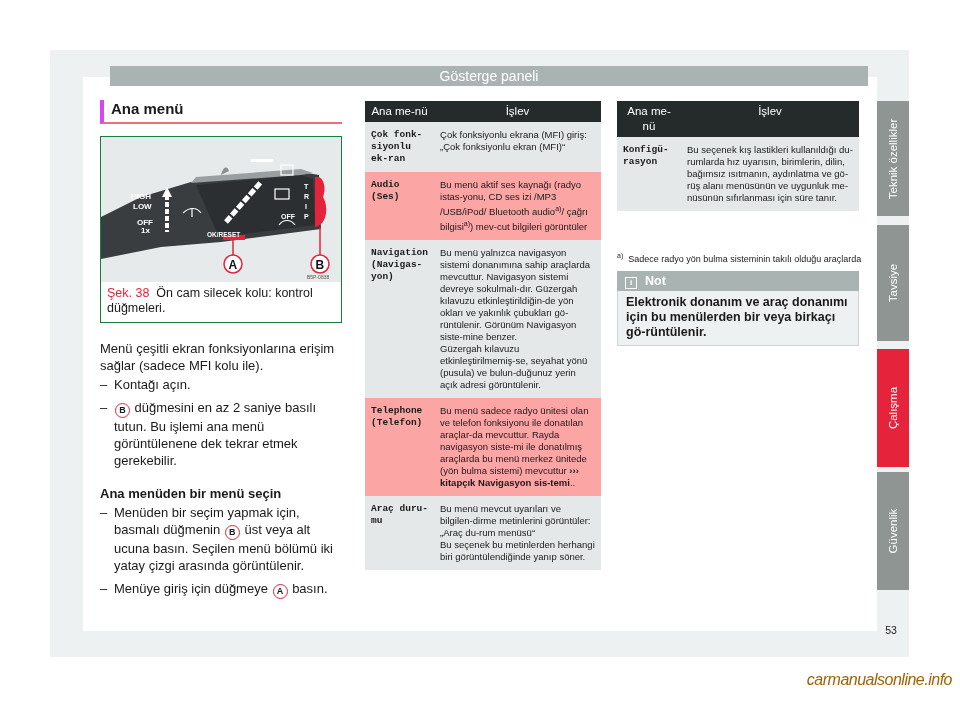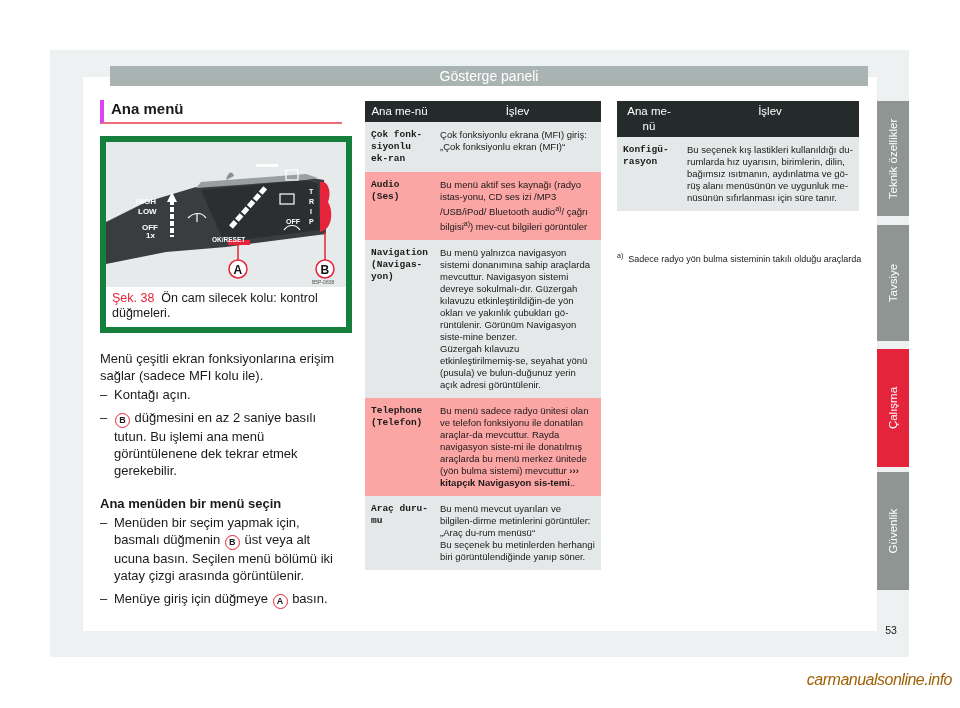--- a/index.html
+++ b/index.html
@@ -2,21 +2,21 @@
 <html><head>
 <meta charset="utf-8">
 <style>
   html, body { margin:0; padding:0; }
   body { width:960px; height:708px; background:#ffffff; position:relative; overflow:hidden; font-family:"Liberation Sans", sans-serif; color:#1a1a1a; }
   .frame { position:absolute; left:50px; top:50px; width:859px; height:607px; background:#eef1f1; }
   .page { position:absolute; left:83px; top:77px; width:794px; height:554px; background:#ffffff; }
   .hdr { position:absolute; left:110px; top:66px; width:758px; height:20px; background:#a9b4b2; color:#fff; font-size:14px; text-align:center; line-height:20px; }
   .col1 { position:absolute; left:100px; top:100px; width:242px; }
   .sect-title { border-left:4px solid #d946ef; border-bottom:2px solid #ec6e78; padding:0 0 6px 7px; font-weight:bold; font-size:15px; line-height:18px; height:16px; }
-  .figure { margin-top:12px; border:6px solid #15803d; width:240px; }
+  .figure { margin-top:12px; border:1px solid #15803d; width:240px; }
   .fig-img { height:145px; background:#e6eaea; position:relative; overflow:hidden; }
   .fig-cap { padding:4px 6px 6px 6px; font-size:12.5px; line-height:15px; }
   .fig-cap .lbl { color:#e5243b; font-weight:normal; }
   .para { font-size:13px; line-height:17px; margin:0; }
   .bold-h { font-weight:bold; font-size:13px; line-height:17px; margin:0; }
   .dash { position:relative; padding-left:14px; font-size:13px; line-height:17px; }
   .dash:before { content:"–"; position:absolute; left:0; top:0; }
   .circ { display:inline-block; width:13px; height:13px; border:1.5px solid #e5243b; border-radius:50%; font-size:9px; line-height:13px; text-align:center; font-weight:bold; vertical-align:-1px; margin:0 1px; }
   table.t { border-collapse:collapse; font-size:9.5px; line-height:12px; }
   table.t th { background:#252a2a; color:#fff; font-weight:normal; font-size:11.5px; line-height:15px; padding:3px 4px; vertical-align:top; }
@@ -150,20 +150,22 @@
   <tr class="g">
     <td class="k">Konfigü-rasyon</td>
     <td>Bu seçenek kış lastikleri kullanıldığı du-rumlarda hız uyarısın, birimlerin, dilin, bağımsız ısıtmanın, aydınlatma ve gö-rüş alanı menüsünün ve uygunluk me-nüsünün sıfırlanması için süre tanır.</td>
   </tr>
 </tbody>
   </table>
 
 <div class="fn"><sup>a)</sup>&nbsp; <span>Sadece radyo yön bulma sisteminin takılı olduğu araçlarda</span></div>
 
 <div class="note">
+  <div class="note-h"><span class="ico">i</span><span>Not</span></div>
+  <div class="note-b">Elektronik donanım ve araç donanımı için bu menülerden bir veya birkaçı gö-rüntülenir.</div>
 </div>
 
 <div class="tabs">
   <div class="tab" style="top:0;height:115px;background:#8e9592">
       <span>Teknik özellikler</span>
     </div>
   <div class="tab" style="top:124px;height:116px;background:#8e9592">
       <span>Tavsiye</span>
     </div>
   <div class="tab" style="top:248px;height:118px;background:#e5243b">

